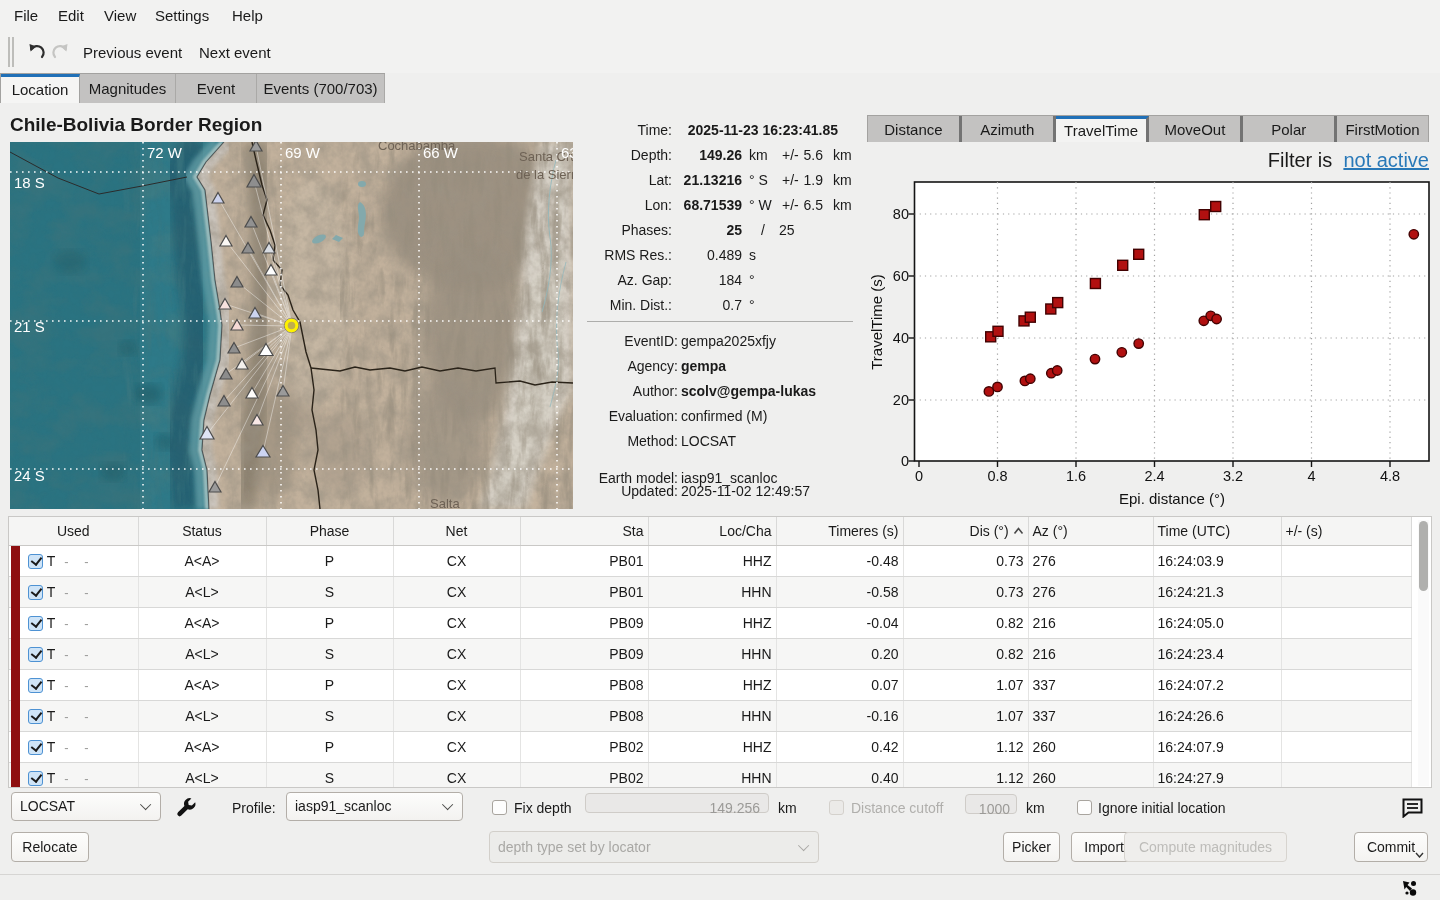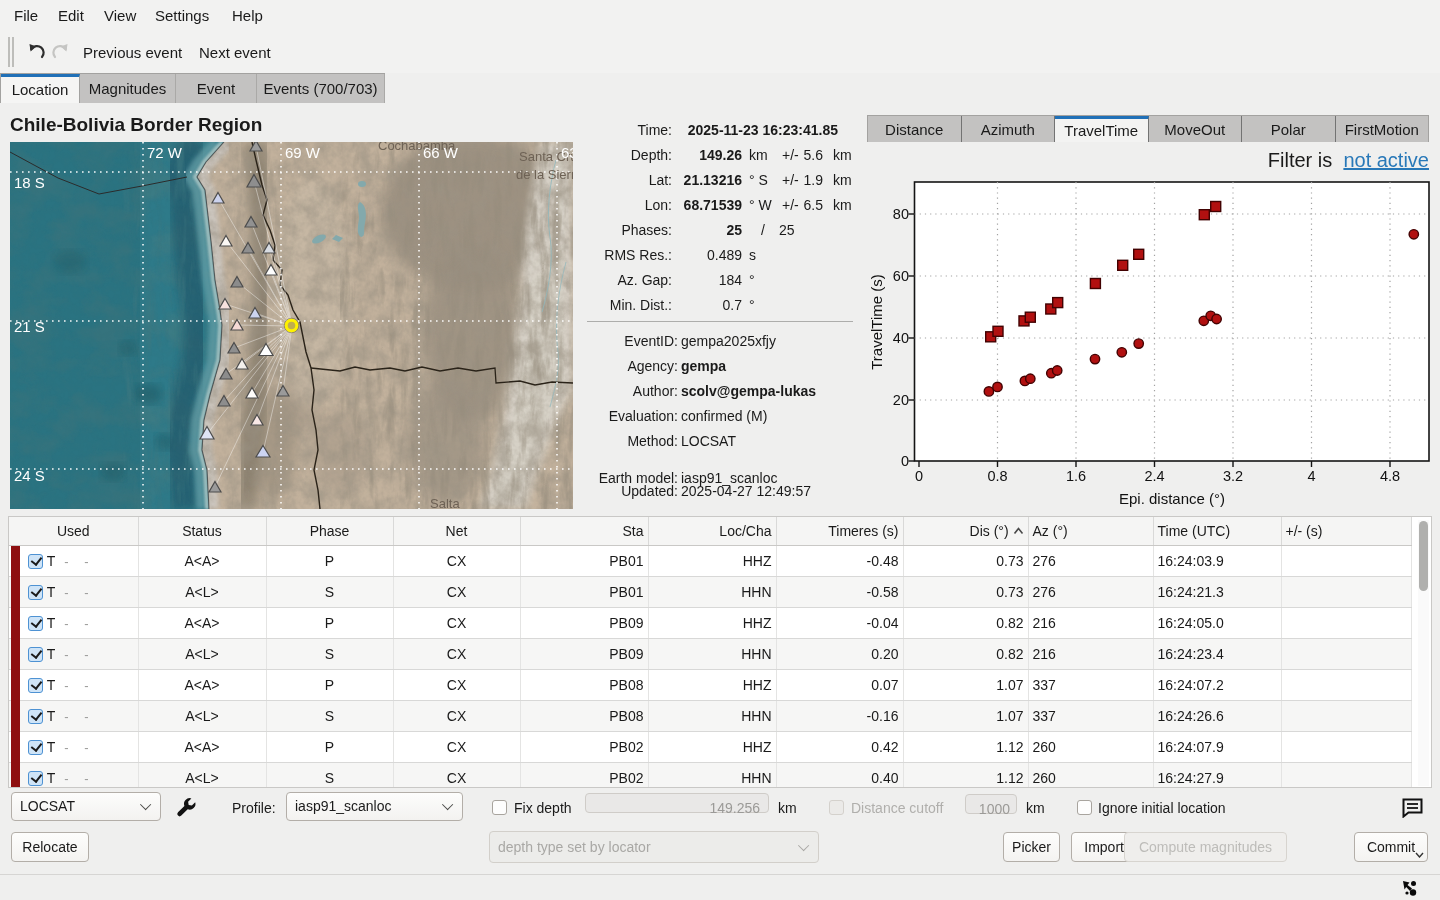--- a/index.html
+++ b/index.html
@@ -20,21 +20,21 @@
 .inf{position:absolute;left:0;width:1440px;height:20px;font-size:14px;white-space:nowrap;}
 .inf .l{position:absolute;right:768px;top:0;}
 .inf b.v{position:absolute;right:698px;top:0;font-weight:700;}
 .inf span.v{position:absolute;right:698px;top:0;}
 .inf .u{position:absolute;left:749px;top:0;}
 .inf .pm{position:absolute;left:782px;top:0;}
 .inf .pv{position:absolute;right:617px;top:0;}
 .inf .u2{position:absolute;left:833px;top:0;}
 
 #rtabs{position:absolute;left:867px;top:115px;width:562px;height:27px;background:#c3c2c1;border:1px solid #a3a2a0;border-bottom:none;display:flex;font-size:15px;}
-.rtab{flex:1;text-align:center;line-height:27px;border-right:1px solid #737373;}
+.rtab{flex:1;text-align:center;line-height:27px;border-right:3px solid #737373;}
 .rtab:last-child{border-right:none;}
 .rtab.sel{background:#f3f3f2;border-top:3px solid #2070b7;line-height:23px;}
 
 #tblwrap{position:absolute;left:8px;top:516px;width:1424px;height:272px;background:#fff;border:1px solid #c9c8c6;overflow:hidden;}
 table{border-collapse:collapse;table-layout:fixed;width:1402px;font-size:14px;}
 th{height:28px;background:#f5f5f4;border-right:1px solid #d9d9d8;border-bottom:1px solid #c9c8c6;font-weight:400;text-align:center;padding:0 4px;}
 td{height:31px;border-right:1px solid #e4e4e3;border-bottom:1px solid #d8d8d7;padding:0 4px;white-space:nowrap;}
 tr.alt td{background:#f6f6f5;}
 td.c{text-align:center;}td.r{text-align:right;}
 .redbar{position:absolute;left:2px;top:0;width:9px;height:31px;background:#8e0f10;}
@@ -322,21 +322,21 @@
     <div class="inf" style="top:330px">
         <span class="l" style="right:762px">Method:</span>
         <span class="abs" style="left:681px">LOCSAT</span>
       </div>
     <div class="inf" style="top:367px">
         <span class="l" style="right:762px">Earth model:</span>
         <span class="abs" style="left:681px">iasp91_scanloc</span>
       </div>
     <div class="inf" style="top:380px">
         <span class="l" style="right:762px">Updated:</span>
-        <span class="abs" style="left:681px">2025-04-27 12:49:57</span>
+        <span class="abs" style="left:681px">2025-11-02 12:49:57</span>
       </div>
     <svg class="abs" style="left:860px;top:42px" width="580" height="370" viewBox="0 0 580 370">
       <rect x="54.5" y="37" width="514.5" height="279" fill="#ffffff" stroke="#141414" stroke-width="1.6"></rect>
       <g stroke="#a2a2a2" stroke-width="1.2" stroke-dasharray="1.2 4" fill="none">
         <line x1="137.5" y1="37" x2="137.5" y2="316"></line>
           <line x1="216" y1="37" x2="216" y2="316"></line>
           <line x1="294.5" y1="37" x2="294.5" y2="316"></line>
           <line x1="373" y1="37" x2="373" y2="316"></line>
           <line x1="451.5" y1="37" x2="451.5" y2="316"></line>
           <line x1="530" y1="37" x2="530" y2="316"></line>

